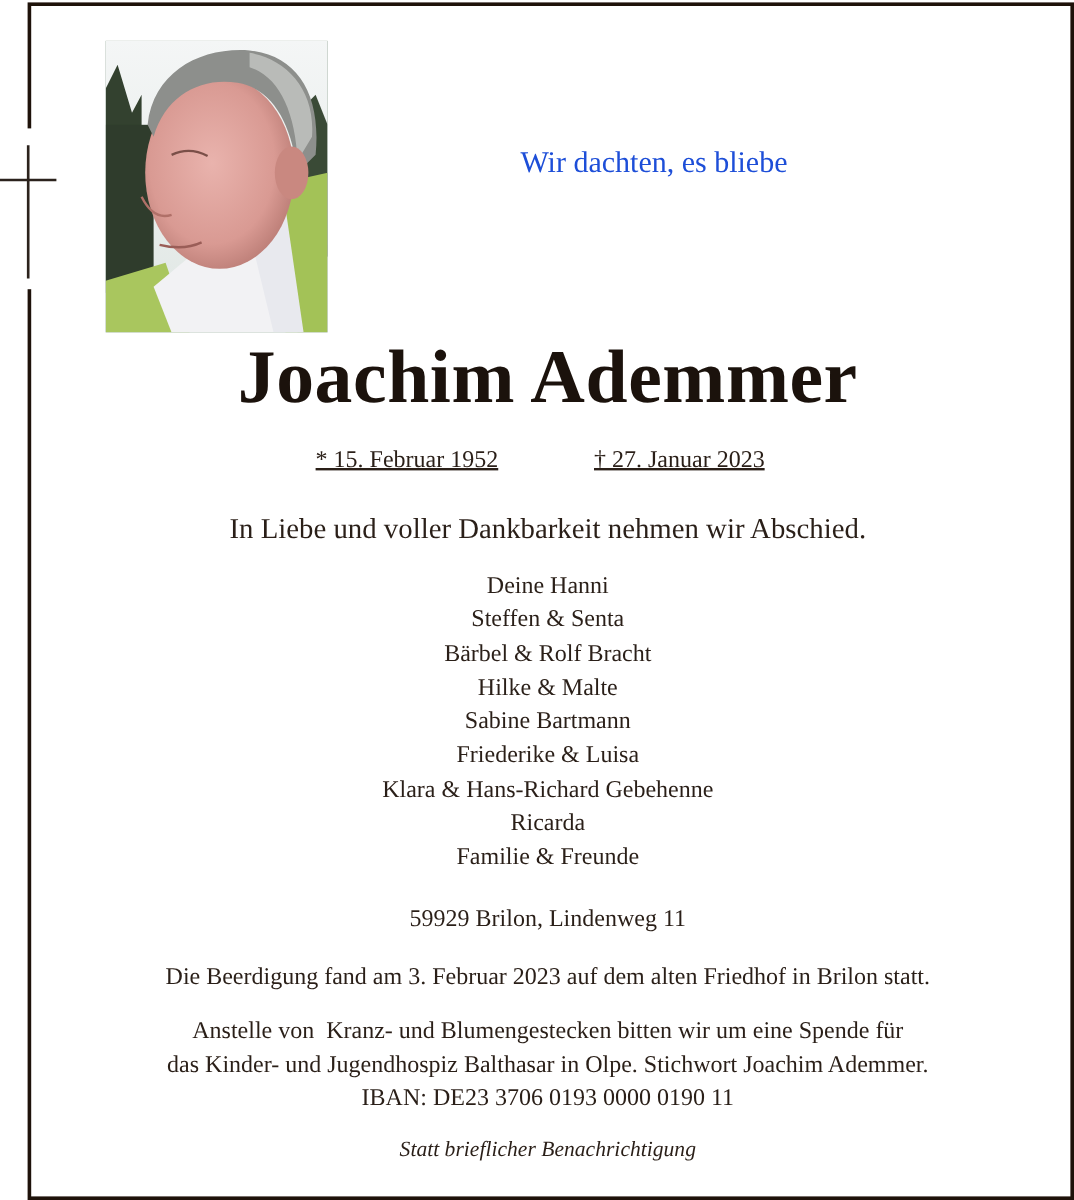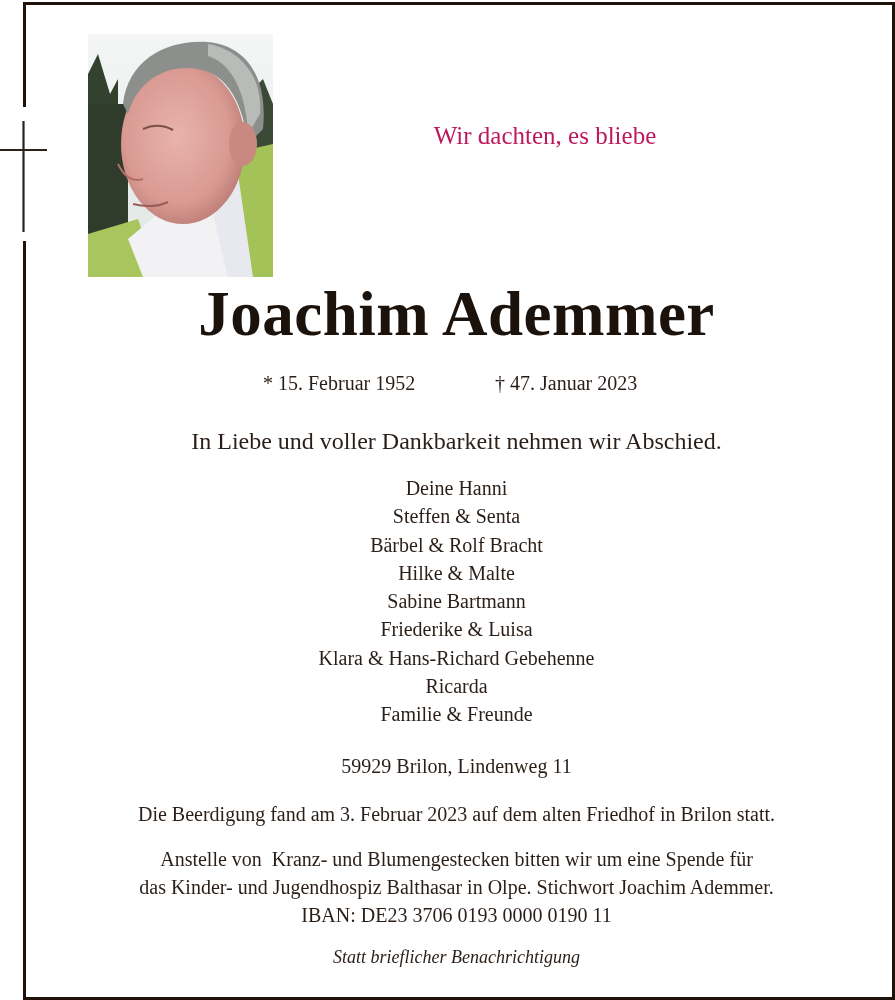--- a/index.html
+++ b/index.html
@@ -9,26 +9,26 @@
     .frame { position: absolute; left: 23px; top: 2px; width: 866px; height: 992px;
              border: 3px solid #1e120a; box-sizing: content-box; }
     .cross-gap { position: absolute; left: 18px; top: 107px; width: 32px; height: 134px;
                  background: #ffffff; }
     .cross { position: absolute; left: 0px; top: 107px; width: 52px; height: 134px; }
 
     .photo { position: absolute; left: 88px; top: 34px; width: 185px; height: 243px;
              overflow: hidden; background: #9fb0a2; }
 
     .quote { position: absolute; left: 380px; top: 118px; width: 330px; text-align: center;
-             font-size: 25px; line-height: 35px; color: #be185d; }
+             font-size: 25px; line-height: 35px; color: #1d4ed8; }
 
     .name { position: absolute; left: 0; top: 278px; width: 913px; text-align: center;
             font-size: 63px; font-weight: bold; color: #1b120c; letter-spacing: 0.5px; }
 
-    .dates { position: absolute; top: 372px; font-size: 20px; color: #2a1f18; }
+    .dates { position: absolute; top: 372px; font-size: 20px; color: #2a1f18; text-decoration: underline; }
     .dates.born { left: 263px; }
     .dates.died { left: 495px; }
 
     .farewell { position: absolute; left: 0; top: 428px; width: 913px; text-align: center;
                 font-size: 24px; color: #2a1f18; }
 
     .mourners { position: absolute; left: 0; top: 474px; width: 913px; text-align: center;
                 font-size: 20px; line-height: 28.3px; color: #2a1f18; margin: 0; padding: 0; list-style: none; }
 
     .address { position: absolute; left: 0; top: 755px; width: 913px; text-align: center;
@@ -82,21 +82,21 @@
   </svg>
 </div>
 
 <div class="quote">
   <div>Wir dachten, es bliebe</div>
 </div>
 
 <div class="name">Joachim Ademmer</div>
 
 <div class="dates born">* 15. Februar 1952</div>
-<div class="dates died">† 47. Januar 2023</div>
+<div class="dates died">† 27. Januar 2023</div>
 
 <div class="farewell">In Liebe und voller Dankbarkeit nehmen wir Abschied.</div>
 
 <ul class="mourners">
   <li>Deine Hanni</li>
   <li>Steffen &amp; Senta</li>
   <li>Bärbel &amp; Rolf Bracht</li>
   <li>Hilke &amp; Malte</li>
   <li>Sabine Bartmann</li>
   <li>Friederike &amp; Luisa</li>

